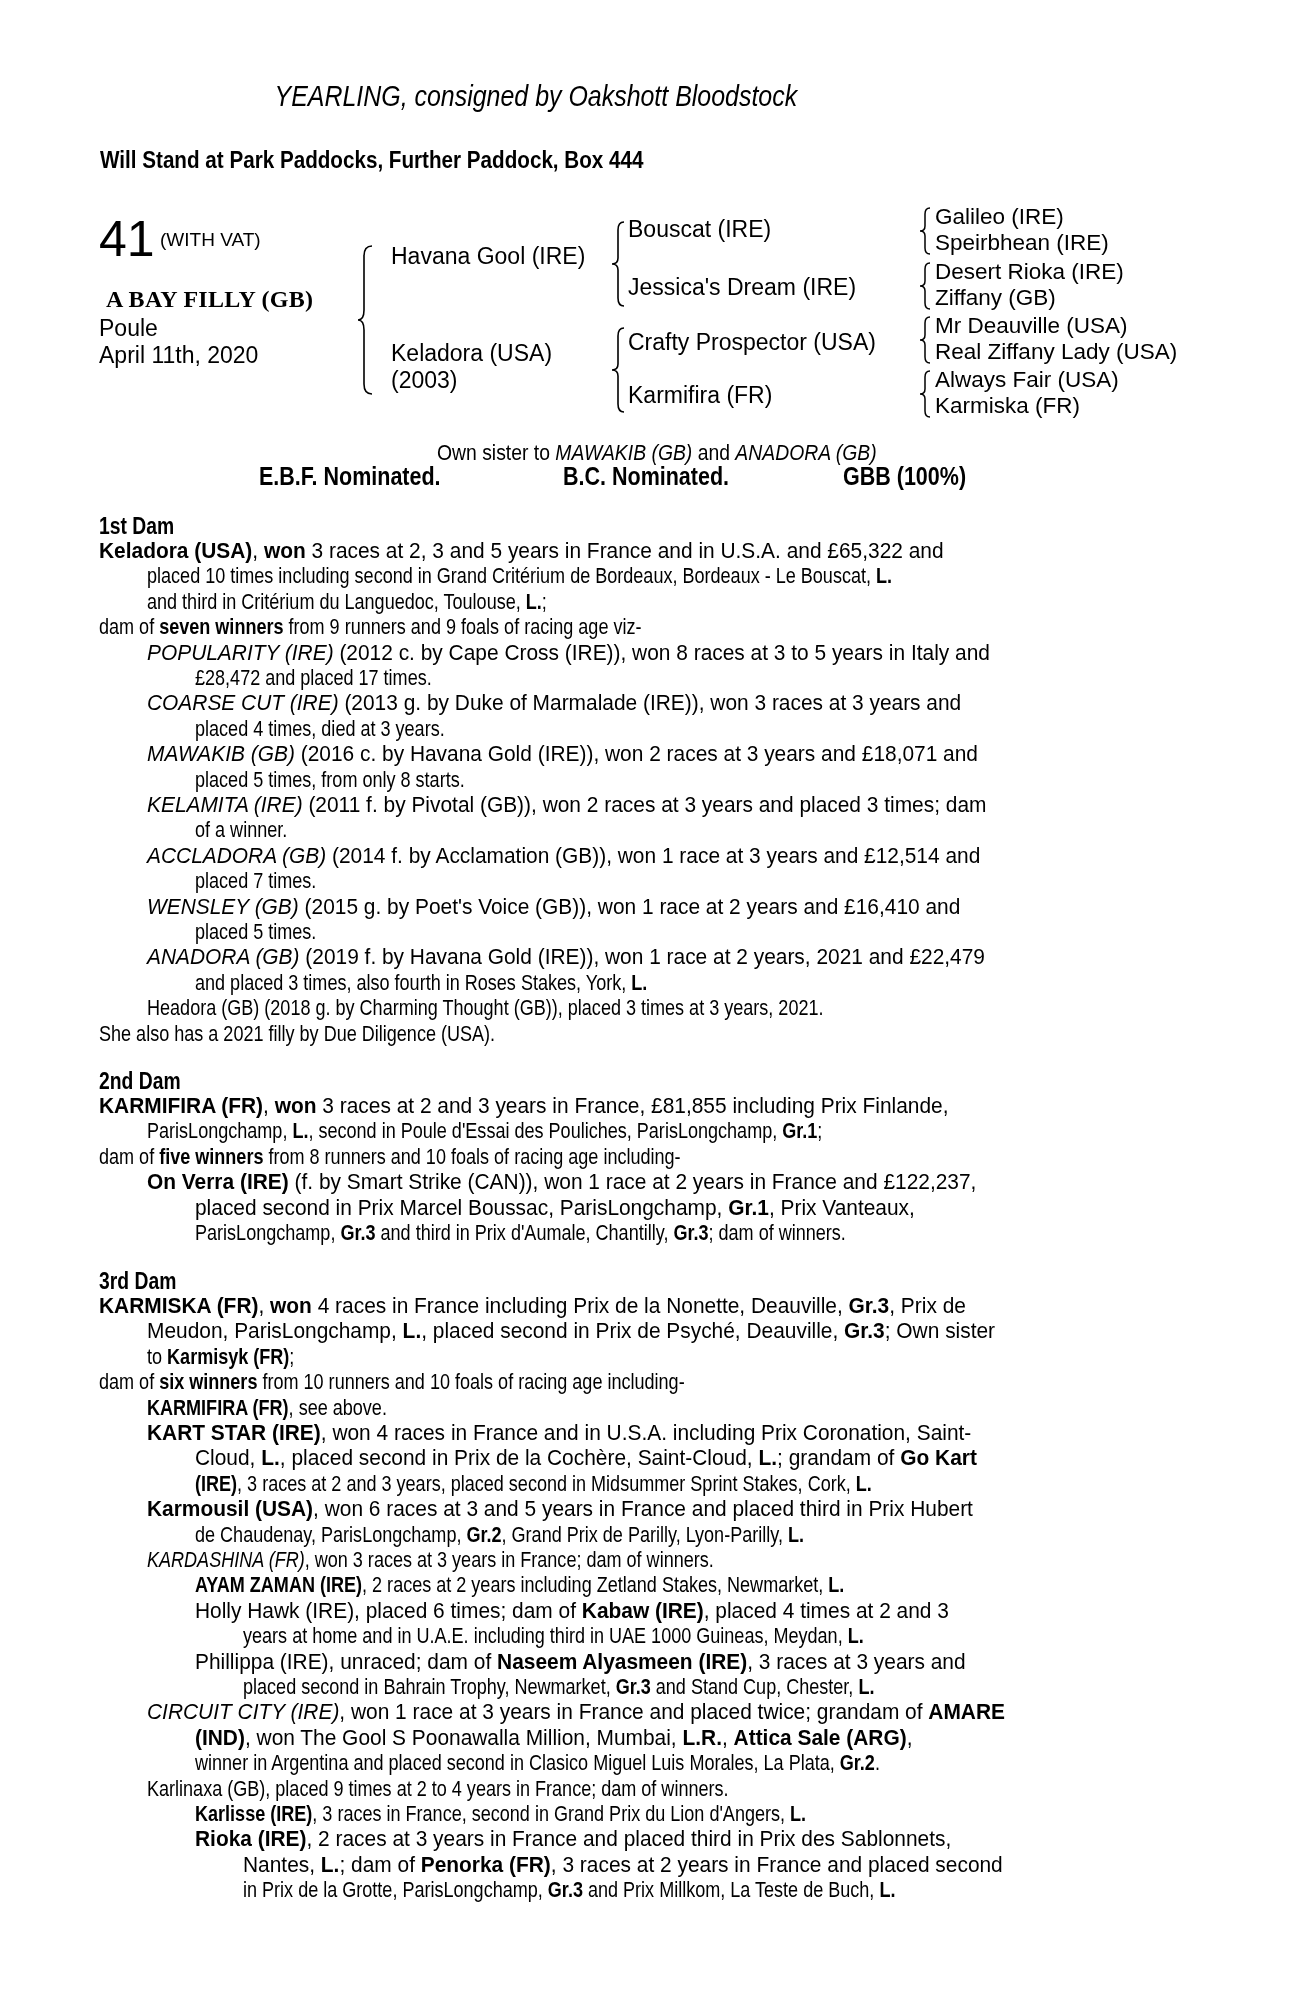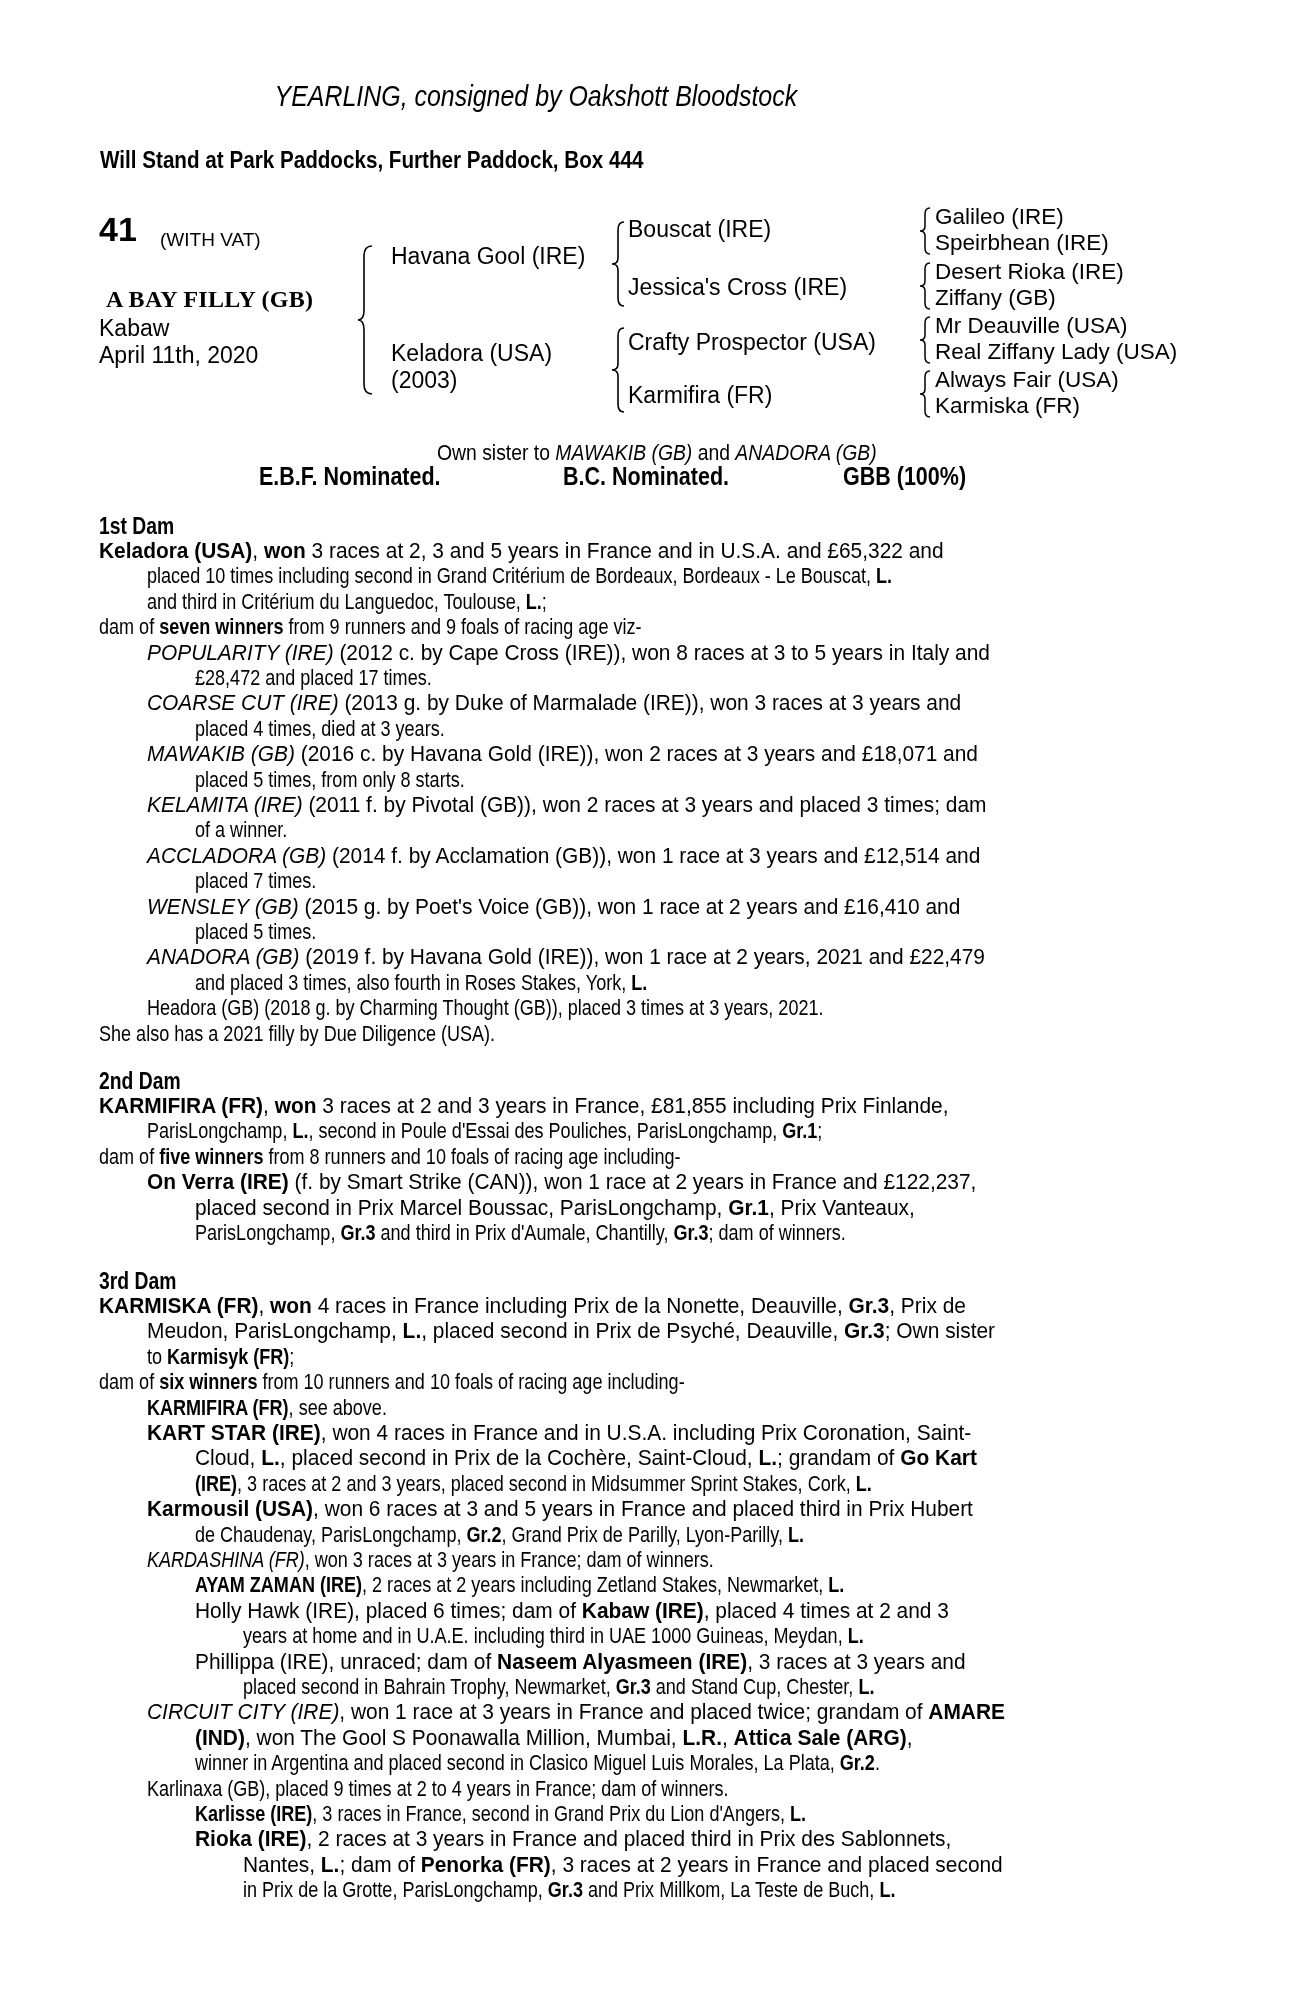--- a/index.html
+++ b/index.html
@@ -1,21 +1,21 @@
 <!DOCTYPE html>
 <html><head>
 <meta charset="utf-8">
 <style>
   html, body { margin:0; padding:0; background:#ffffff; }
   body { width:1314px; height:2000px; position:relative; overflow:hidden; color:#000; font-family:"Liberation Sans", sans-serif; }
   .abs { position:absolute; white-space:nowrap; }
   .title { top:80px; left:0; width:1072px; text-align:center; font-style:italic; font-size:29px; }
   .title span { display:inline-block; transform:scaleX(0.86); }
   .stand { top:146px; left:100px; font-weight:bold; font-size:24px; transform:scaleX(0.86); transform-origin:0 0; }
-  .lot-num { top:210px; left:99px; font-weight:700; font-size:34px; }
+  .lot-num { top:210px; left:99px; font-weight:400; font-size:50px; }
   .vat { top:229px; left:160px; font-size:19px; }
   .horse { top:286px; left:106px; font-weight:900; font-size:24px; letter-spacing:0.3px;font-family:Liberation Serif, serif; }
   .foaled { top:315px; left:99px; font-size:23px; line-height:27px; }
   .ped { font-size:23px; }
   .brace-svg { position:absolute; }
   .pd-sm { font-size:22.5px; line-height:27px; }
   .sub-center { top:440px; left:0; width:1314px; text-align:center; font-size:22px; }
   .sub-center span.c { display:inline-block; transform:scaleX(0.88); }
   .noms { top:462px; left:0; width:1314px; font-weight:bold; font-size:25px; }
   .noms span { position:absolute; display:inline-block; transform:scaleX(0.86); transform-origin:0 0; }
@@ -27,21 +27,21 @@
 </head>
 <body>
 
 <div class="abs title"><span>YEARLING, consigned by Oakshott Bloodstock</span></div>
 <div class="abs stand">Will Stand at Park Paddocks, Further Paddock, Box 444</div>
 
 <div class="abs lot-num">41</div>
 <div class="abs vat">(WITH VAT)</div>
 <div class="abs horse">A BAY FILLY (GB)</div>
 <div class="abs foaled">
-  <div>Kabaw</div>
+  <div>Poule</div>
   <div>April 11th, 2020</div>
 </div>
 
 <svg class="brace-svg" style="left:356px;top:244px;" width="24" height="152" viewBox="0 0 24 152">
   <path d="M16 2 Q8 2 8 12 L8 66 Q8 76 2 76 Q8 76 8 86 L8 140 Q8 150 16 150" fill="none" stroke="#000" stroke-width="1.6"></path>
 </svg>
 <svg class="brace-svg" style="left:610px;top:220px;" width="22" height="88" viewBox="0 0 22 88">
   <path d="M14 2 Q8 2 8 10 L8 38 Q8 44 2 44 Q8 44 8 50 L8 78 Q8 86 14 86" fill="none" stroke="#000" stroke-width="1.6"></path>
 </svg>
 <svg class="brace-svg" style="left:610px;top:326px;" width="22" height="88" viewBox="0 0 22 88">
@@ -58,21 +58,21 @@
 </svg>
 <svg class="brace-svg" style="left:918px;top:369px;" width="18" height="50" viewBox="0 0 18 50">
   <path d="M12 2 Q7 2 7 8 L7 20 Q7 25 2 25 Q7 25 7 30 L7 42 Q7 48 12 48" fill="none" stroke="#000" stroke-width="1.5"></path>
 </svg>
 
 <div class="abs ped" style="left:391px;top:243px;">Havana Gool (IRE)</div>
 <div class="abs ped" style="left:391px;top:340px;">Keladora (USA)</div>
 <div class="abs ped" style="left:391px;top:367px;">(2003)</div>
 
 <div class="abs ped" style="left:628px;top:216px;">Bouscat (IRE)</div>
-<div class="abs ped" style="left:628px;top:274px;">Jessica's Cross (IRE)</div>
+<div class="abs ped" style="left:628px;top:274px;">Jessica's Dream (IRE)</div>
 <div class="abs ped" style="left:628px;top:329px;">Crafty Prospector (USA)</div>
 <div class="abs ped" style="left:628px;top:382px;">Karmifira (FR)</div>
 
 <div class="abs pd-sm" style="left:935px;top:203px;text-align:right;">Galileo (IRE)</div>
 <div class="abs pd-sm" style="left:935px;top:229px;">Speirbhean (IRE)</div>
 <div class="abs pd-sm" style="left:935px;top:258px;">Desert Rioka (IRE)</div>
 <div class="abs pd-sm" style="left:935px;top:284px;">Ziffany (GB)</div>
 <div class="abs pd-sm" style="left:935px;top:312px;">Mr Deauville (USA)</div>
 <div class="abs pd-sm" style="left:935px;top:338px;">Real Ziffany Lady (USA)</div>
 <div class="abs pd-sm" style="left:935px;top:366px;">Always Fair (USA)</div>

